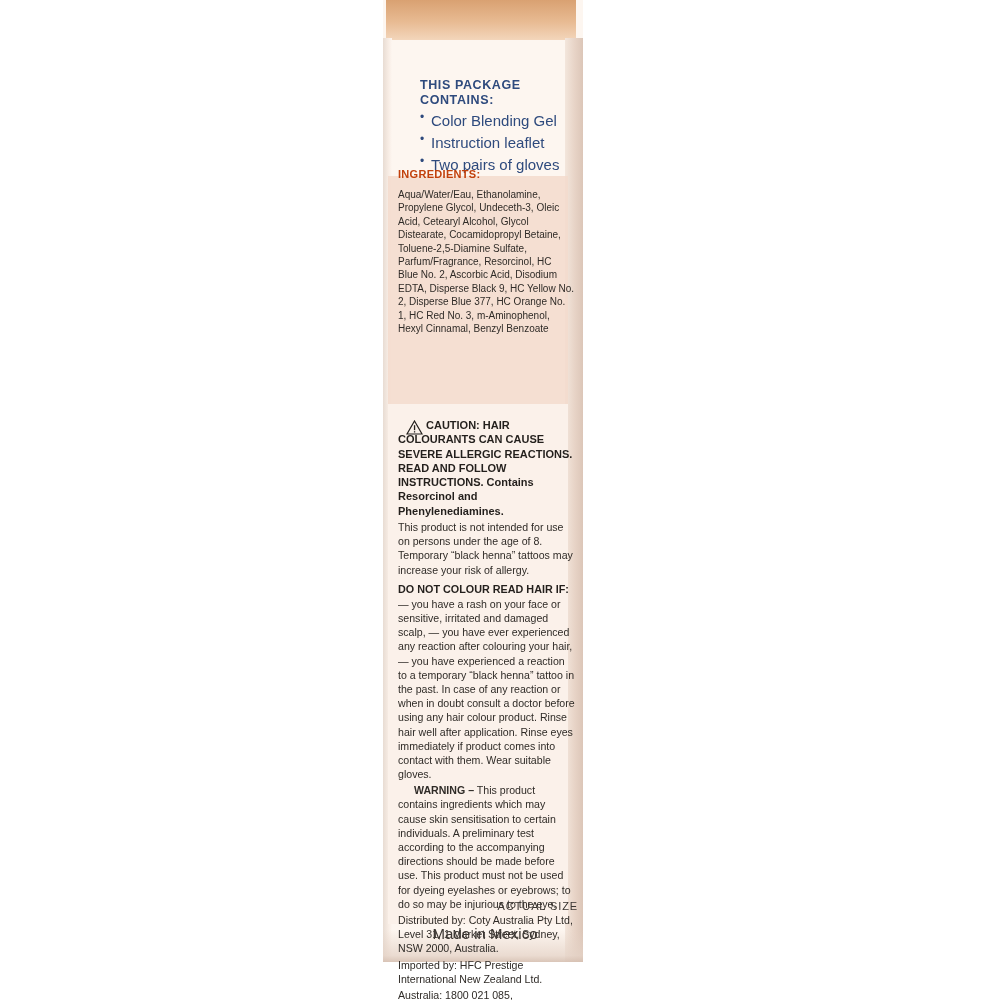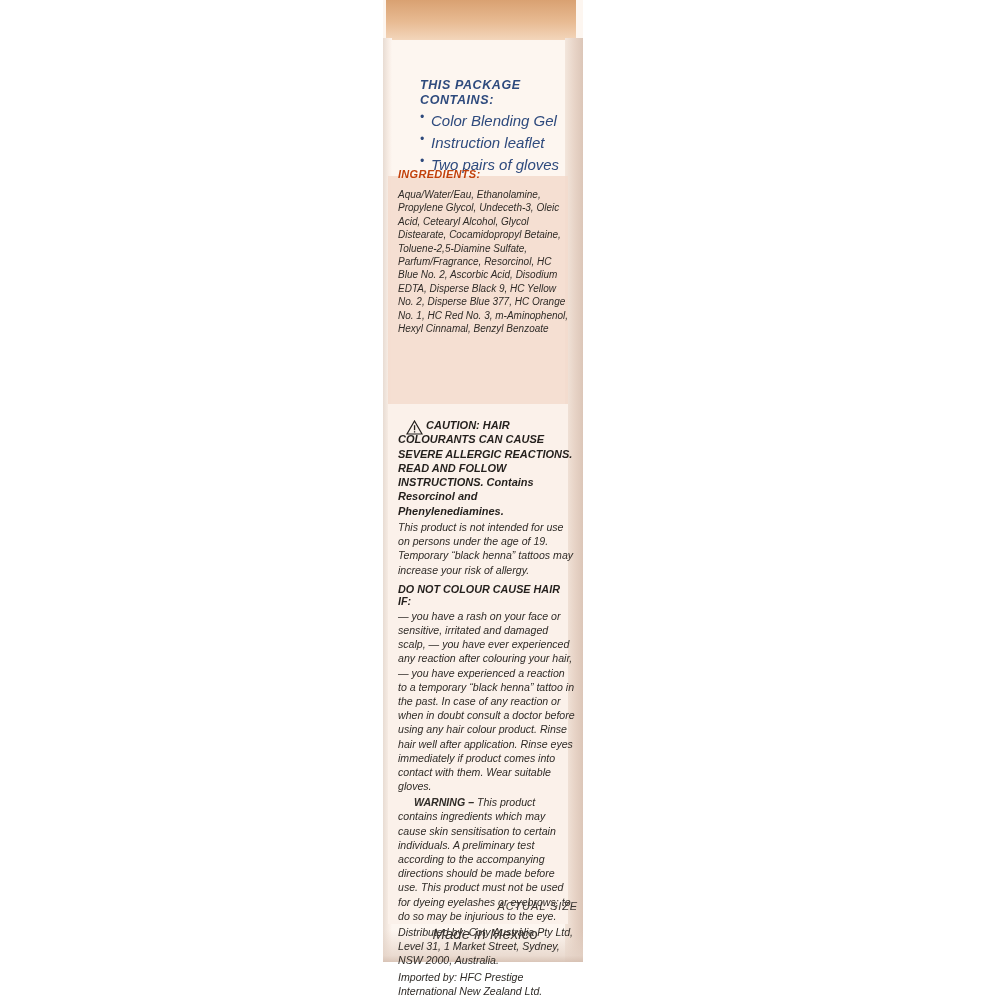--- a/index.html
+++ b/index.html
@@ -90,21 +90,20 @@
   }
 
   
   .content {
     position: absolute;
     left: 392px;
     top: 0;
     width: 186px;
     height: 962px;
     color: #2e2a27;
-    font-style: italic;
   }
 
   .pkg-heading {
     position: absolute;
     left: 28px;
     top: 78px;
     width: 150px;
     font-size: 12.5px;
     font-weight: bold;
     letter-spacing: .6px;
@@ -243,22 +242,22 @@
 
     <div class="caution">
       <span class="tri-icon">
         <svg width="17" height="15" viewBox="0 0 17 15" aria-hidden="true">
           <polygon points="8.5,1 16,14 1,14" fill="none" stroke="#231f1c" stroke-width="1.2"></polygon>
           <rect x="7.9" y="5.2" width="1.3" height="5" fill="#231f1c"></rect>
           <rect x="7.9" y="11.2" width="1.3" height="1.3" fill="#231f1c"></rect>
         </svg>
       </span>
       <p class="caution-head">CAUTION: HAIR COLOURANTS CAN CAUSE SEVERE ALLERGIC REACTIONS. READ AND FOLLOW INSTRUCTIONS. Contains Resorcinol and Phenylenediamines.</p>
-      <p class="para">This product is not intended for use on persons under the age of 19. Temporary “black henna” tattoos may increase your risk of allergy.</p>
-      <p class="subhead">DO NOT COLOUR CAUSE HAIR IF:</p>
+      <p class="para">This product is not intended for use on persons under the age of 8. Temporary “black henna” tattoos may increase your risk of allergy.</p>
+      <p class="subhead">DO NOT COLOUR READ HAIR IF:</p>
       <p class="para">— you have a rash on your face or sensitive, irritated and damaged scalp, — you have ever experienced any reaction after colouring your hair, — you have experienced a reaction to a temporary “black henna” tattoo in the past. In case of any reaction or when in doubt consult a doctor before using any hair colour product. Rinse hair well after application. Rinse eyes immediately if product comes into contact with them. Wear suitable gloves.</p>
       <p class="para"><b>WARNING –</b><span> This product contains ingredients which may cause skin sensitisation to certain individuals. A preliminary test according to the accompanying directions should be made before use. This product must not be used for dyeing eyelashes or eyebrows; to do so may be injurious to the eye.</span></p>
       <p class="para">Distributed by: Coty Australia Pty Ltd, Level 31, 1 Market Street, Sydney, NSW 2000, Australia.</p>
       <p class="para">Imported by: HFC Prestige International New Zealand Ltd.</p>
       <p class="para">Australia: 1800 021 085,</p>
 
     </div>
 
     <div class="actual-size">ACTUAL SIZE</div>
     <div class="made-in">Made in Mexico</div>

